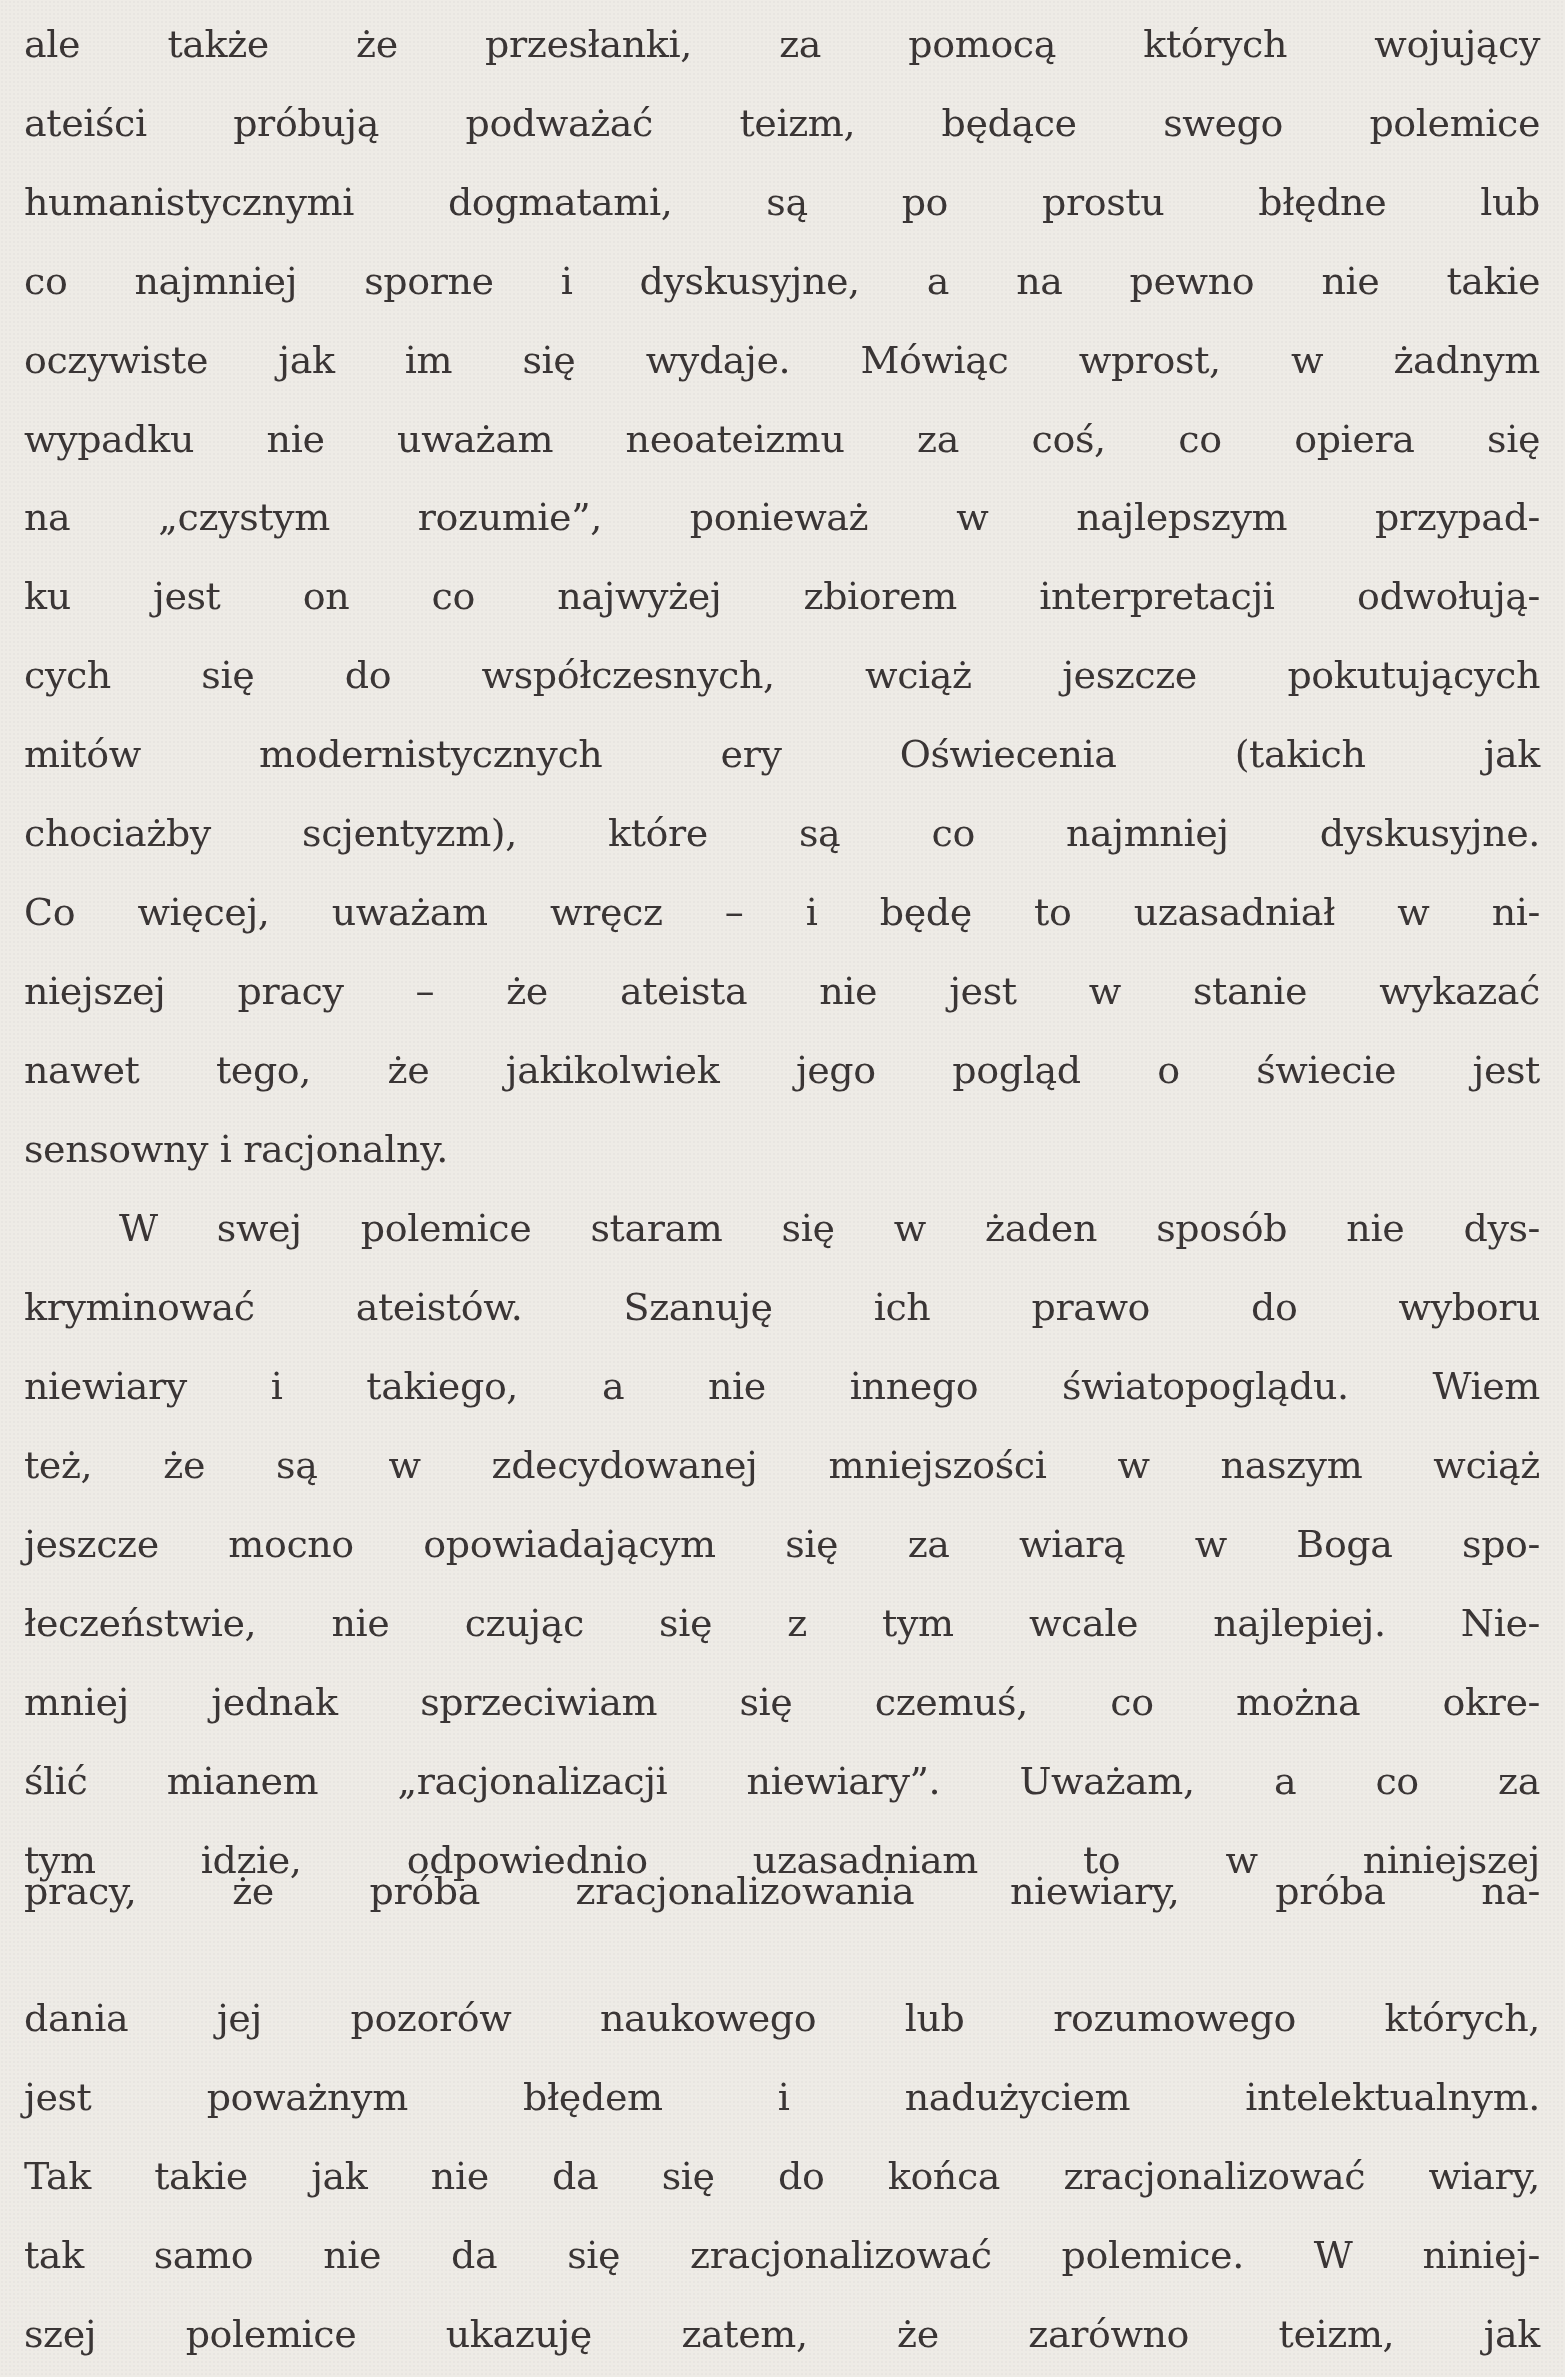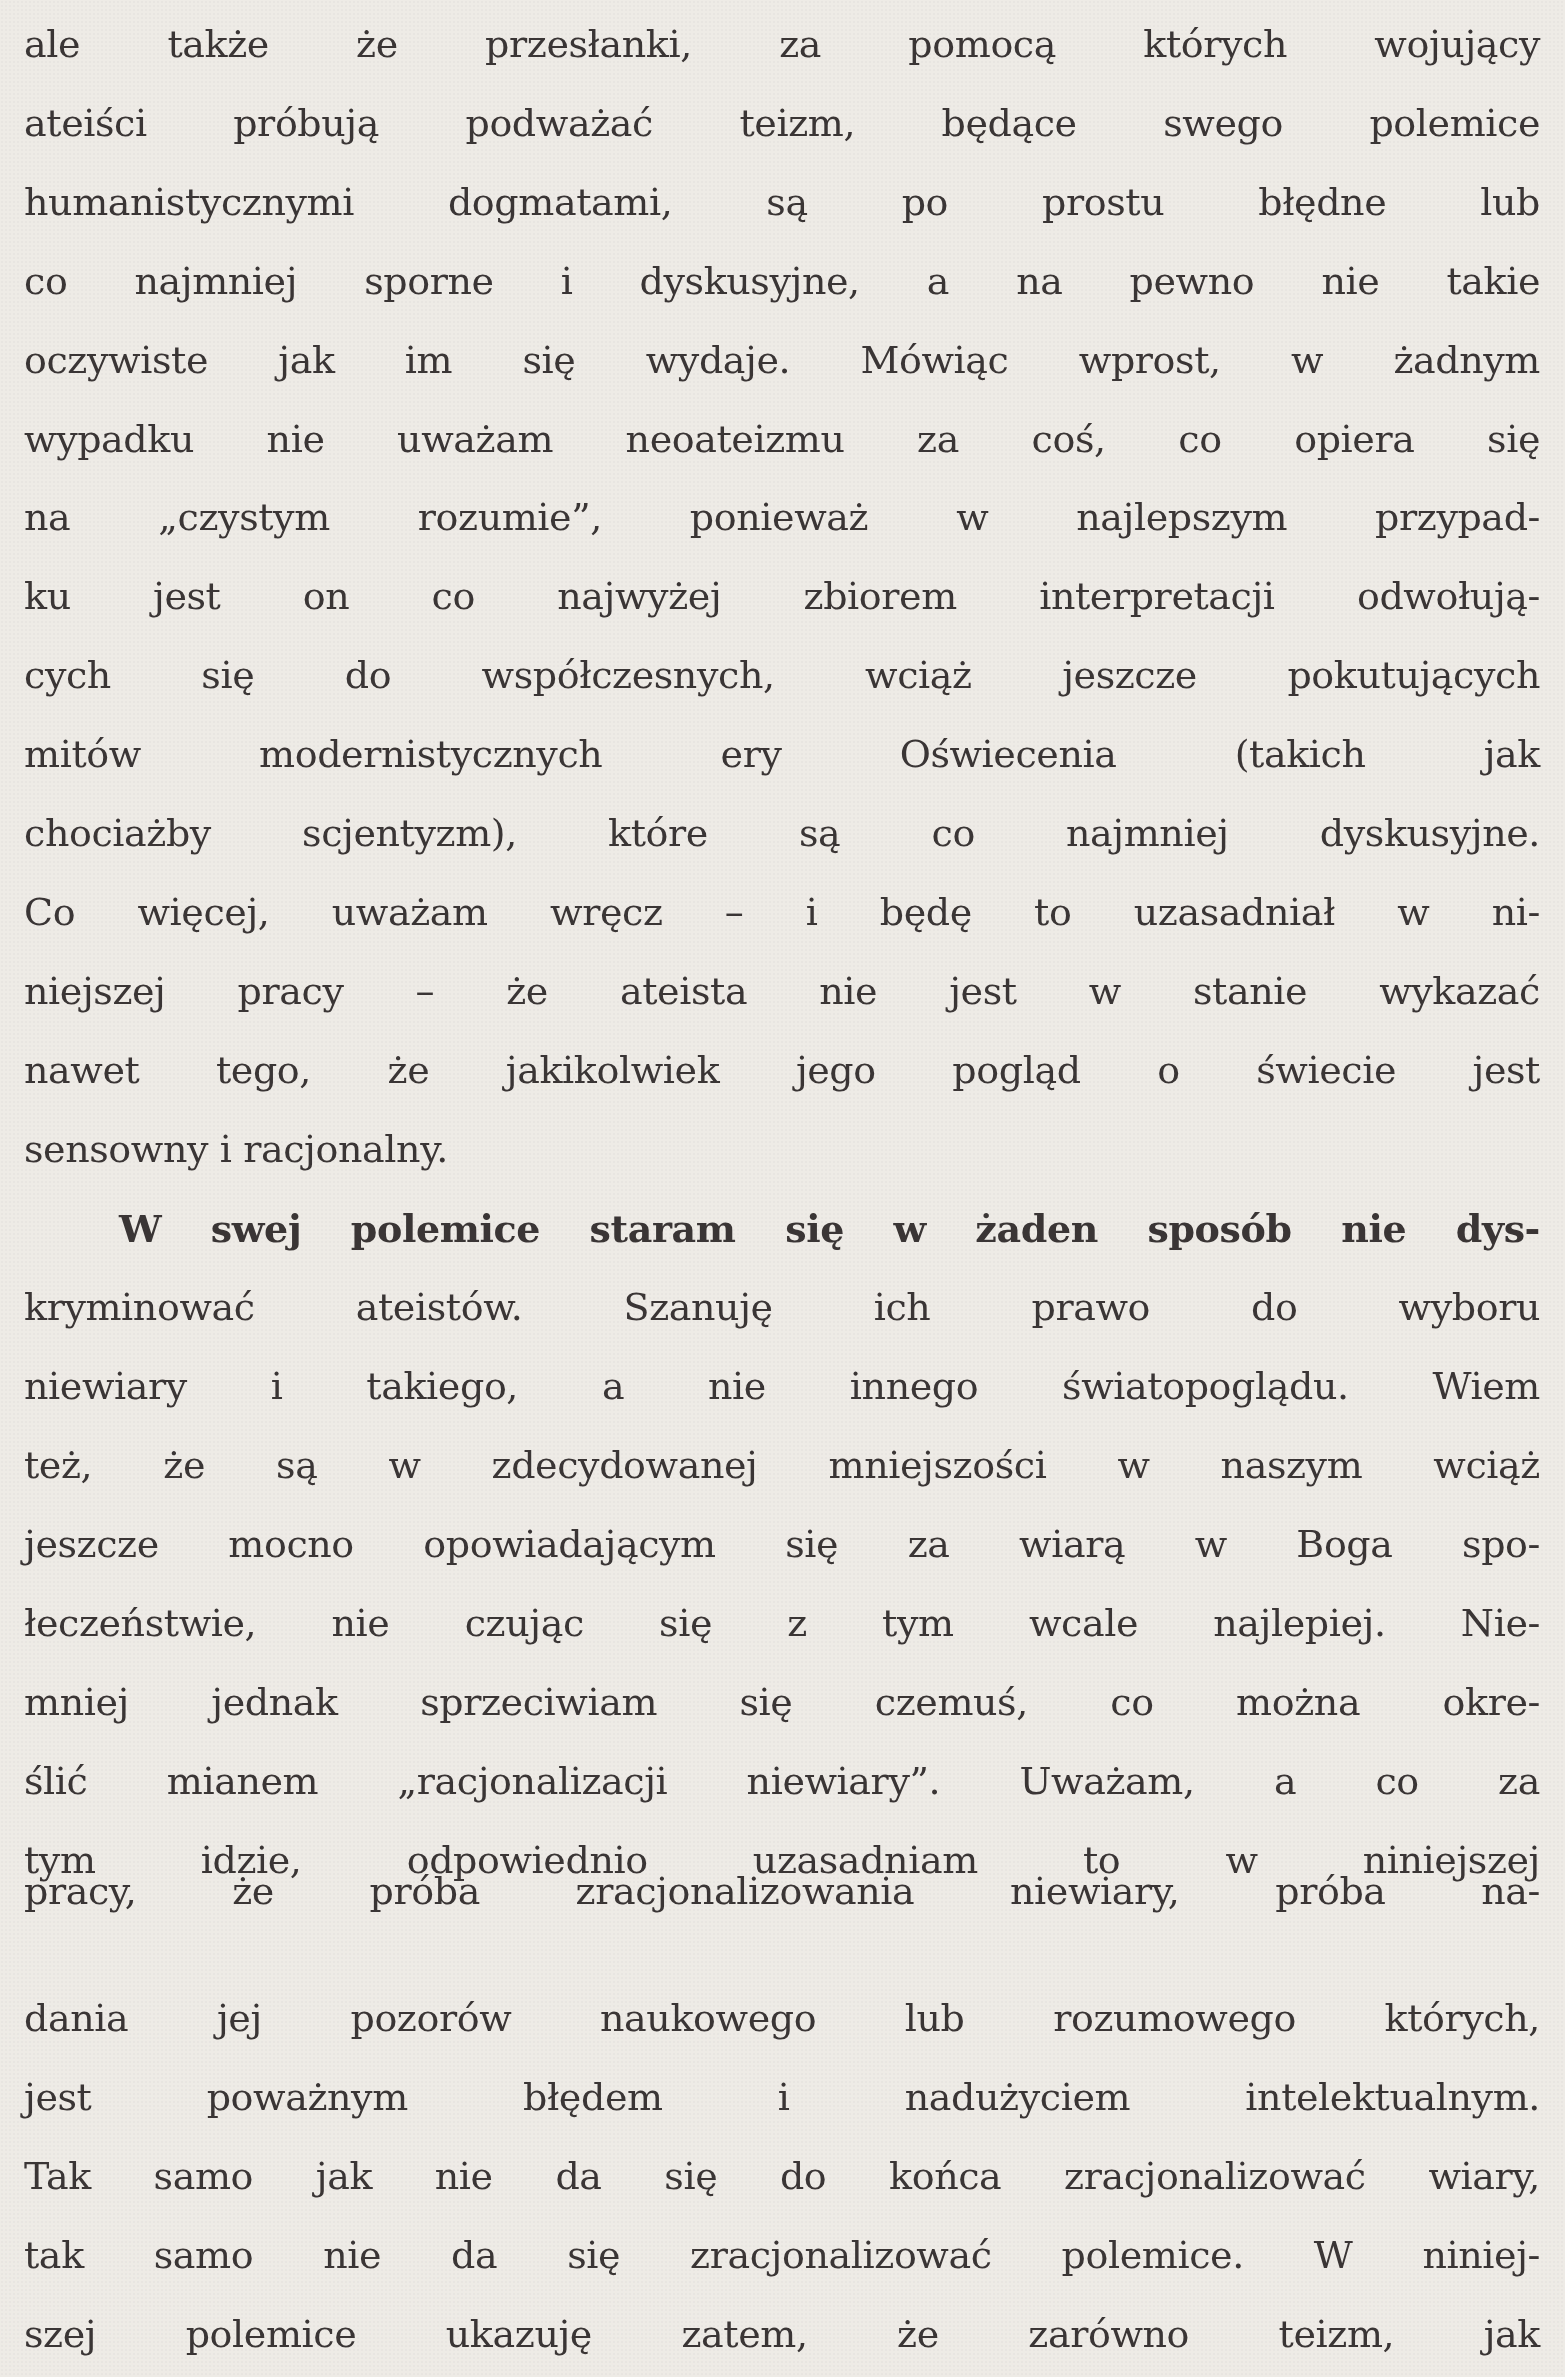--- a/index.html
+++ b/index.html
@@ -17,21 +17,21 @@
     font-family: "DejaVu Serif", serif;
     font-size: 38px;
     line-height: 79px;
     color: #3a3535;
     white-space: nowrap;
     text-align: justify;
     text-align-last: justify;
     letter-spacing: -0.4px;
   }
   .line.last { text-align-last: left; }
-  .line.indent { padding-left: 95px; width: 1421px; font-weight: bold; }
+  .line.indent { padding-left: 95px; width: 1421px; }
 </style>
 </head>
 <body>
 
 <div class="page">
   <div class="line" style="top:4.7px">ale także że przesłanki, za pomocą których wojujący</div>
   <div class="line" style="top:84px">ateiści próbują podważać teizm, będące swego polemice</div>
   <div class="line" style="top:163px">humanistycznymi dogmatami, są po prostu błędne lub</div>
   <div class="line" style="top:242px">co najmniej sporne i dyskusyjne, a na pewno nie takie</div>
   <div class="line" style="top:321px">oczywiste jak im się wydaje. Mówiąc wprost, w żadnym</div>
@@ -50,17 +50,17 @@
   <div class="line" style="top:1347px">niewiary i takiego, a nie innego światopoglądu. Wiem</div>
   <div class="line" style="top:1426px">też, że są w zdecydowanej mniejszości w naszym wciąż</div>
   <div class="line" style="top:1505px">jeszcze mocno opowiadającym się za wiarą w Boga spo-</div>
   <div class="line" style="top:1584px">łeczeństwie, nie czując się z tym wcale najlepiej. Nie-</div>
   <div class="line" style="top:1663px">mniej jednak sprzeciwiam się czemuś, co można okre-</div>
   <div class="line" style="top:1742px">ślić mianem „racjonalizacji niewiary”. Uważam, a co za</div>
   <div class="line" style="top:1821px">tym idzie, odpowiednio uzasadniam to w niniejszej</div>
   <div class="line" style="top:1852px">pracy, że próba zracjonalizowania niewiary, próba na-</div>
   <div class="line" style="top:1979px">dania jej pozorów naukowego lub rozumowego których,</div>
   <div class="line" style="top:2058px">jest poważnym błędem i nadużyciem intelektualnym.</div>
-  <div class="line" style="top:2137px">Tak samo jak nie da się do końca zracjonalizować wiary,</div>
+  <div class="line" style="top:2137px">Tak takie jak nie da się do końca zracjonalizować wiary,</div>
   <div class="line" style="top:2216px">tak samo nie da się zracjonalizować polemice. W niniej-</div>
   <div class="line" style="top:2295px">szej polemice ukazuję zatem, że zarówno teizm, jak</div>
 </div>
 
 
 </body></html>

